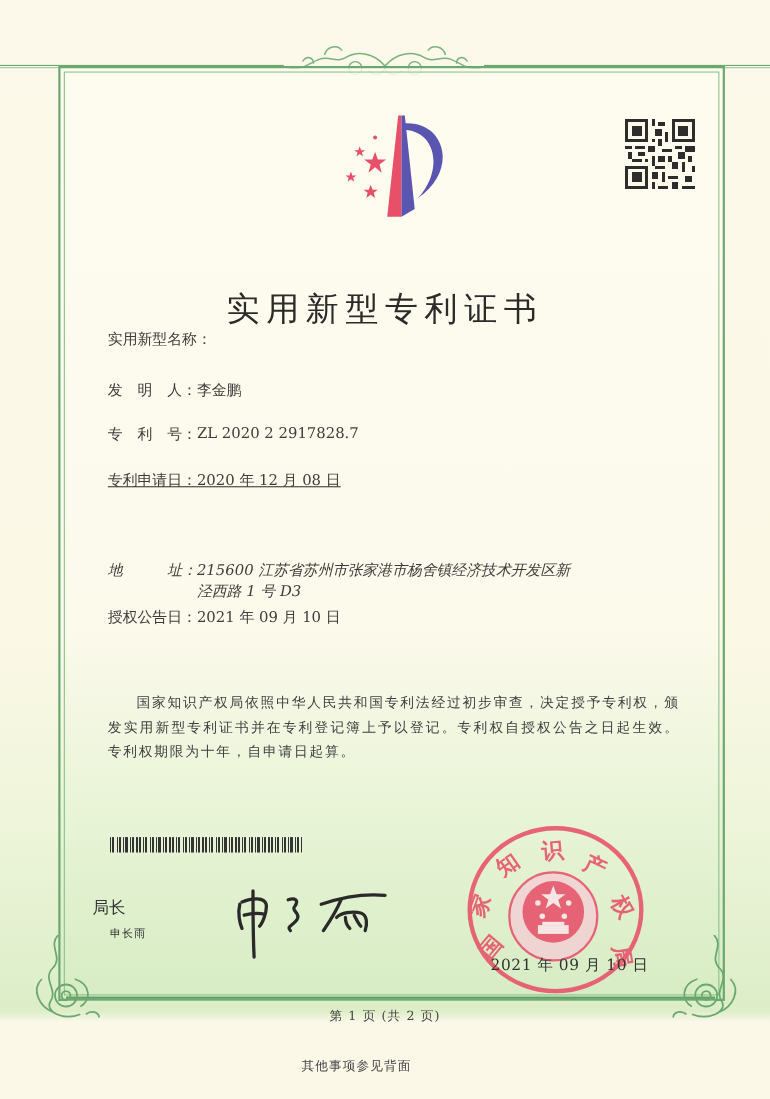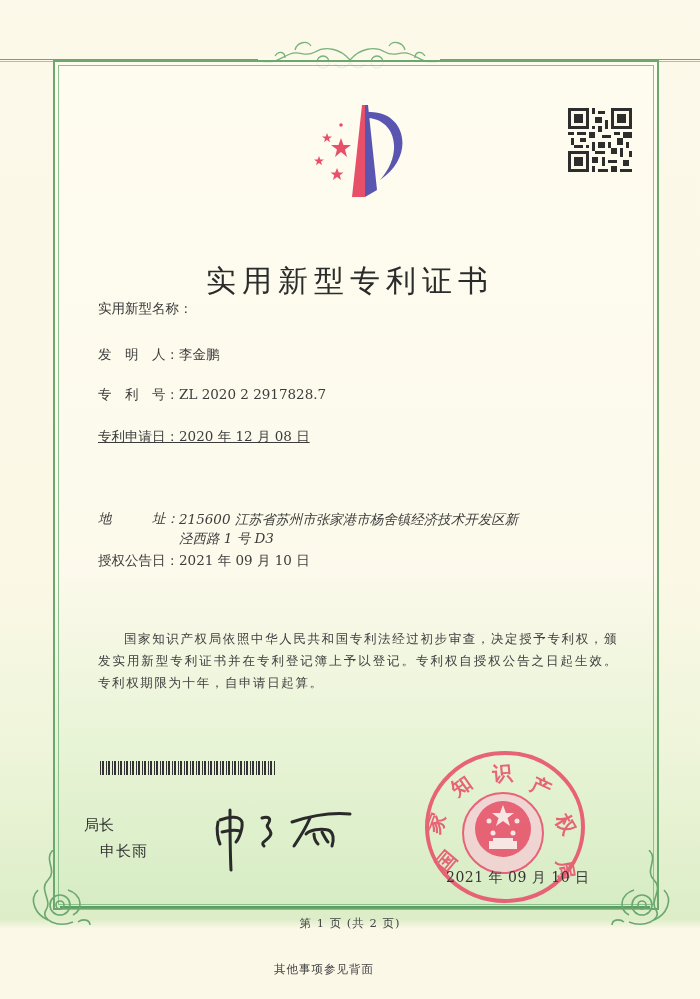--- a/index.html
+++ b/index.html
@@ -79,21 +79,21 @@
 
     .barcode {
       position: absolute; left: 100px; top: 761px; width: 176px; height: 14px;
       background: repeating-linear-gradient(90deg, #333 0 1px, transparent 1px 2px, #333 2px 3px, #333 3px 4px, transparent 4px 6px);
     }
     .director-title {
       position: absolute; left: 84px; top: 816px; font-size: 15px;
       font-family: "DejaVu Sans", "Liberation Sans", sans-serif; color: #333;
     }
     .director-name {
-      position: absolute; left: 100px; top: 842px; font-size: 15px;
+      position: absolute; left: 100px; top: 842px; font-size: 10px;
       font-family: Liberation Sans, sans-serif; color: #333;
       letter-spacing: 1px;
     }
     .signature { position: absolute; left: 210px; top: 800px; width: 160px; height: 72px; }
 
     .seal { position: absolute; left: 417px; top: 745px; width: 176px; height: 160px; }
     .seal-date {
       position: absolute; left: 446px; top: 869px; font-size: 14px; color: #333;
       letter-spacing: 0.5px;
     }

